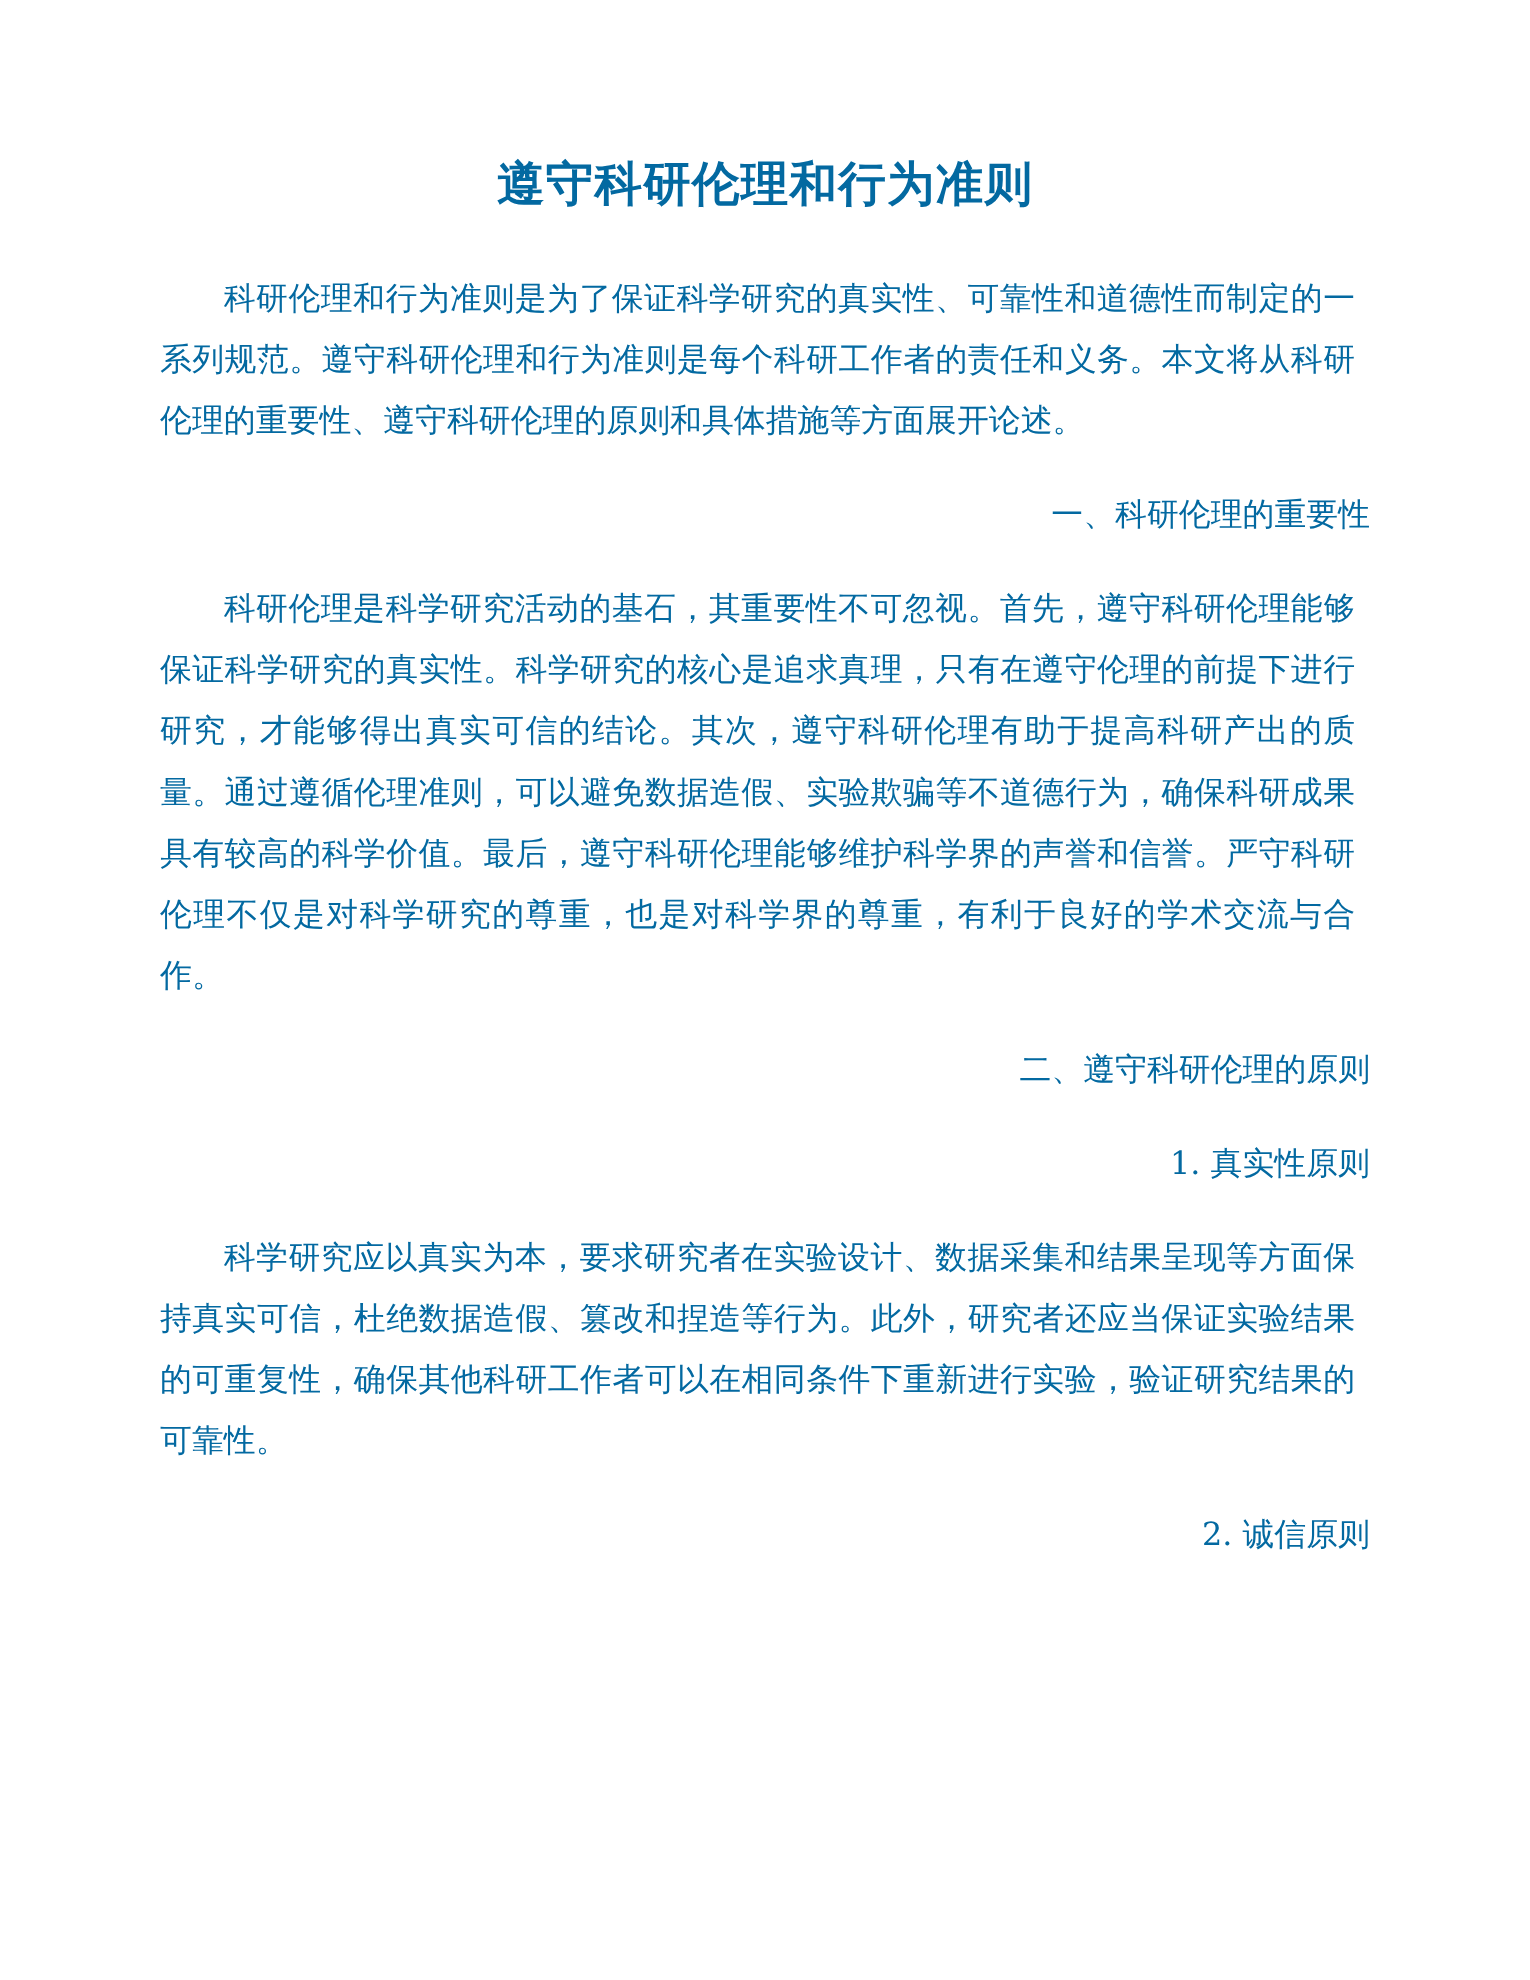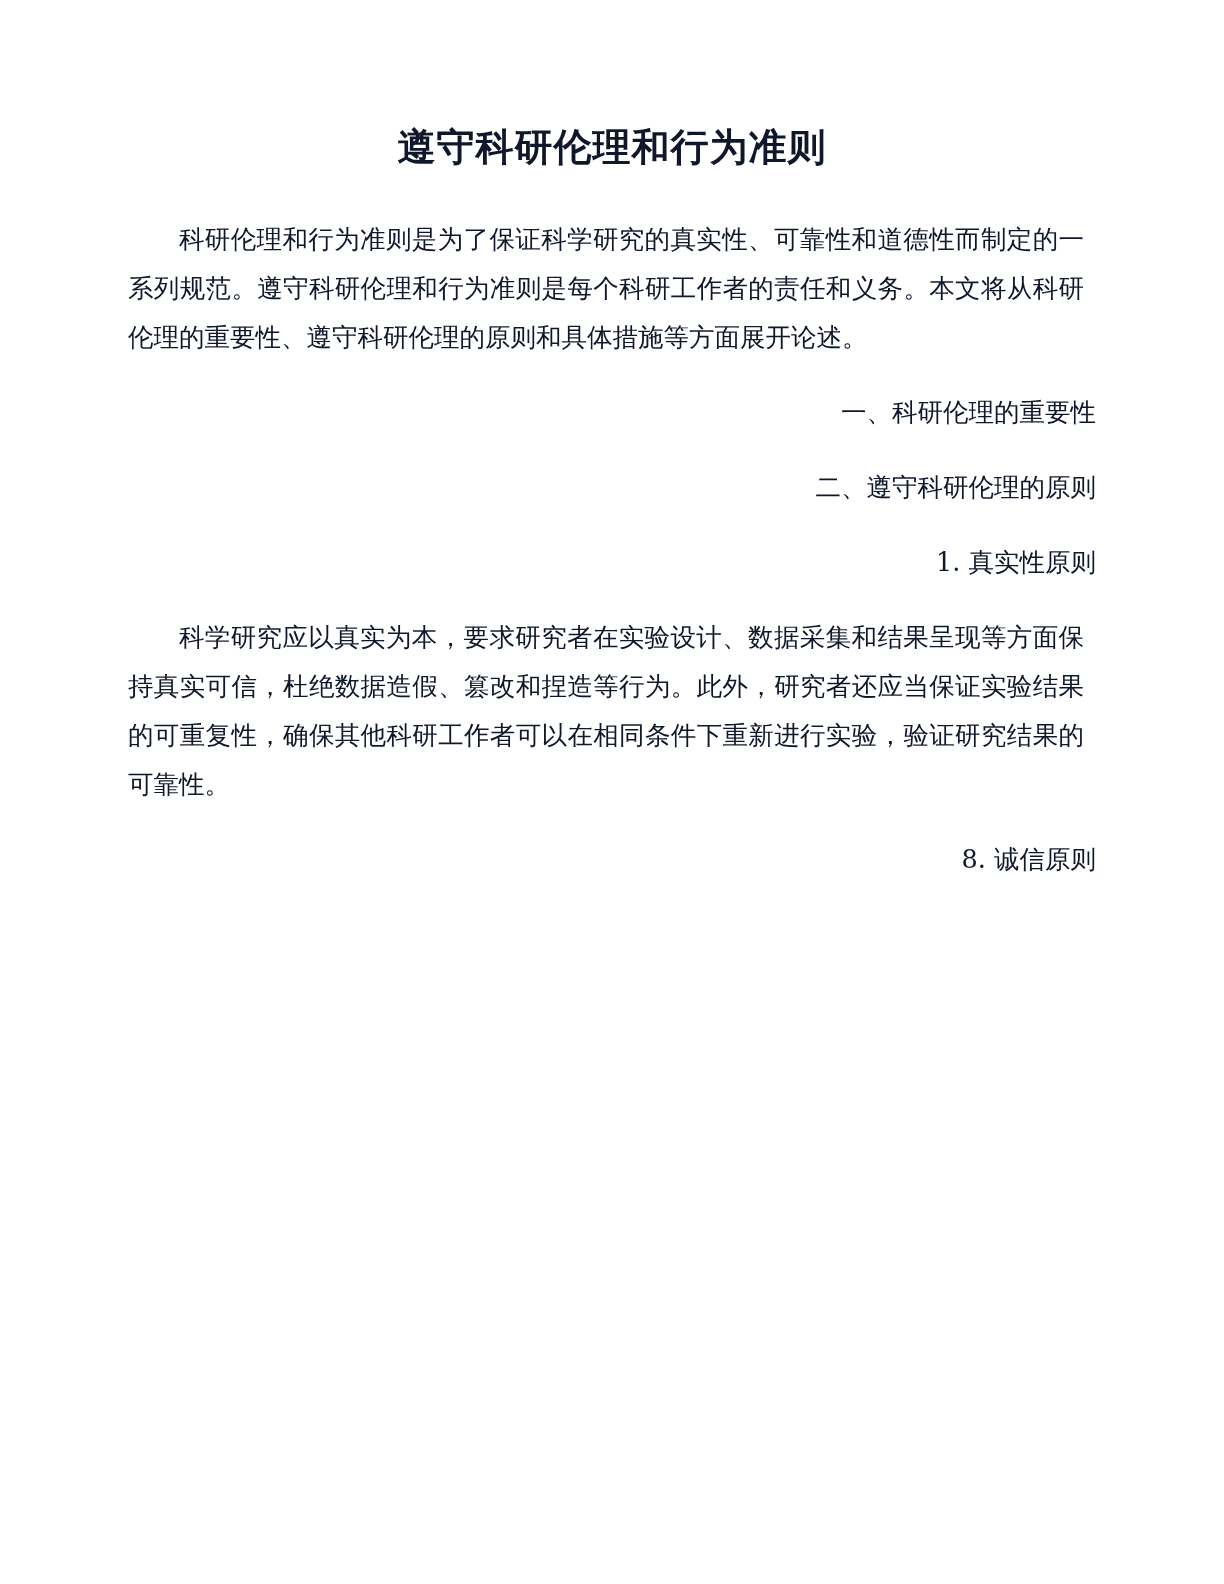--- a/index.html
+++ b/index.html
@@ -7,21 +7,21 @@
     padding: 0;
     background: #ffffff;
   }
   .page {
     width: 1224px;
     height: 1584px;
     background: #ffffff;
     box-sizing: border-box;
     padding: 104px 128px 80px 128px;
     font-family: "DejaVu Serif", "Liberation Serif", serif;
-    color: #0f172a;
+    color: #0369a1;
     position: relative;
     overflow: hidden;
   }
   .doc-title {
     font-size: 38px;
     font-weight: 700;
     text-align: center;
     letter-spacing: 1px;
     margin: 18px 0 44px 0;
     line-height: 1.3;
@@ -52,21 +52,22 @@
 </head>
 <body>
 
 <div class="page">
   <h1 class="doc-title">遵守科研伦理和行为准则</h1>
 
   <p class="para">科研伦理和行为准则是为了保证科学研究的真实性、可靠性和道德性而制定的一系列规范。遵守科研伦理和行为准则是每个科研工作者的责任和义务。本文将从科研伦理的重要性、遵守科研伦理的原则和具体措施等方面展开论述。</p>
 
   <p class="heading">一、科研伦理的重要性</p>
 
+  <p class="para">科研伦理是科学研究活动的基石，其重要性不可忽视。首先，遵守科研伦理能够保证科学研究的真实性。科学研究的核心是追求真理，只有在遵守伦理的前提下进行研究，才能够得出真实可信的结论。其次，遵守科研伦理有助于提高科研产出的质量。通过遵循伦理准则，可以避免数据造假、实验欺骗等不道德行为，确保科研成果具有较高的科学价值。最后，遵守科研伦理能够维护科学界的声誉和信誉。严守科研伦理不仅是对科学研究的尊重，也是对科学界的尊重，有利于良好的学术交流与合作。</p>
 
   <p class="heading">二、遵守科研伦理的原则</p>
 
   <p class="subheading">1. 真实性原则</p>
 
   <p class="para">科学研究应以真实为本，要求研究者在实验设计、数据采集和结果呈现等方面保持真实可信，杜绝数据造假、篡改和捏造等行为。此外，研究者还应当保证实验结果的可重复性，确保其他科研工作者可以在相同条件下重新进行实验，验证研究结果的可靠性。</p>
 
-  <p class="subheading">8. 诚信原则</p>
+  <p class="subheading">2. 诚信原则</p>
 </div>
 
 </body></html>

